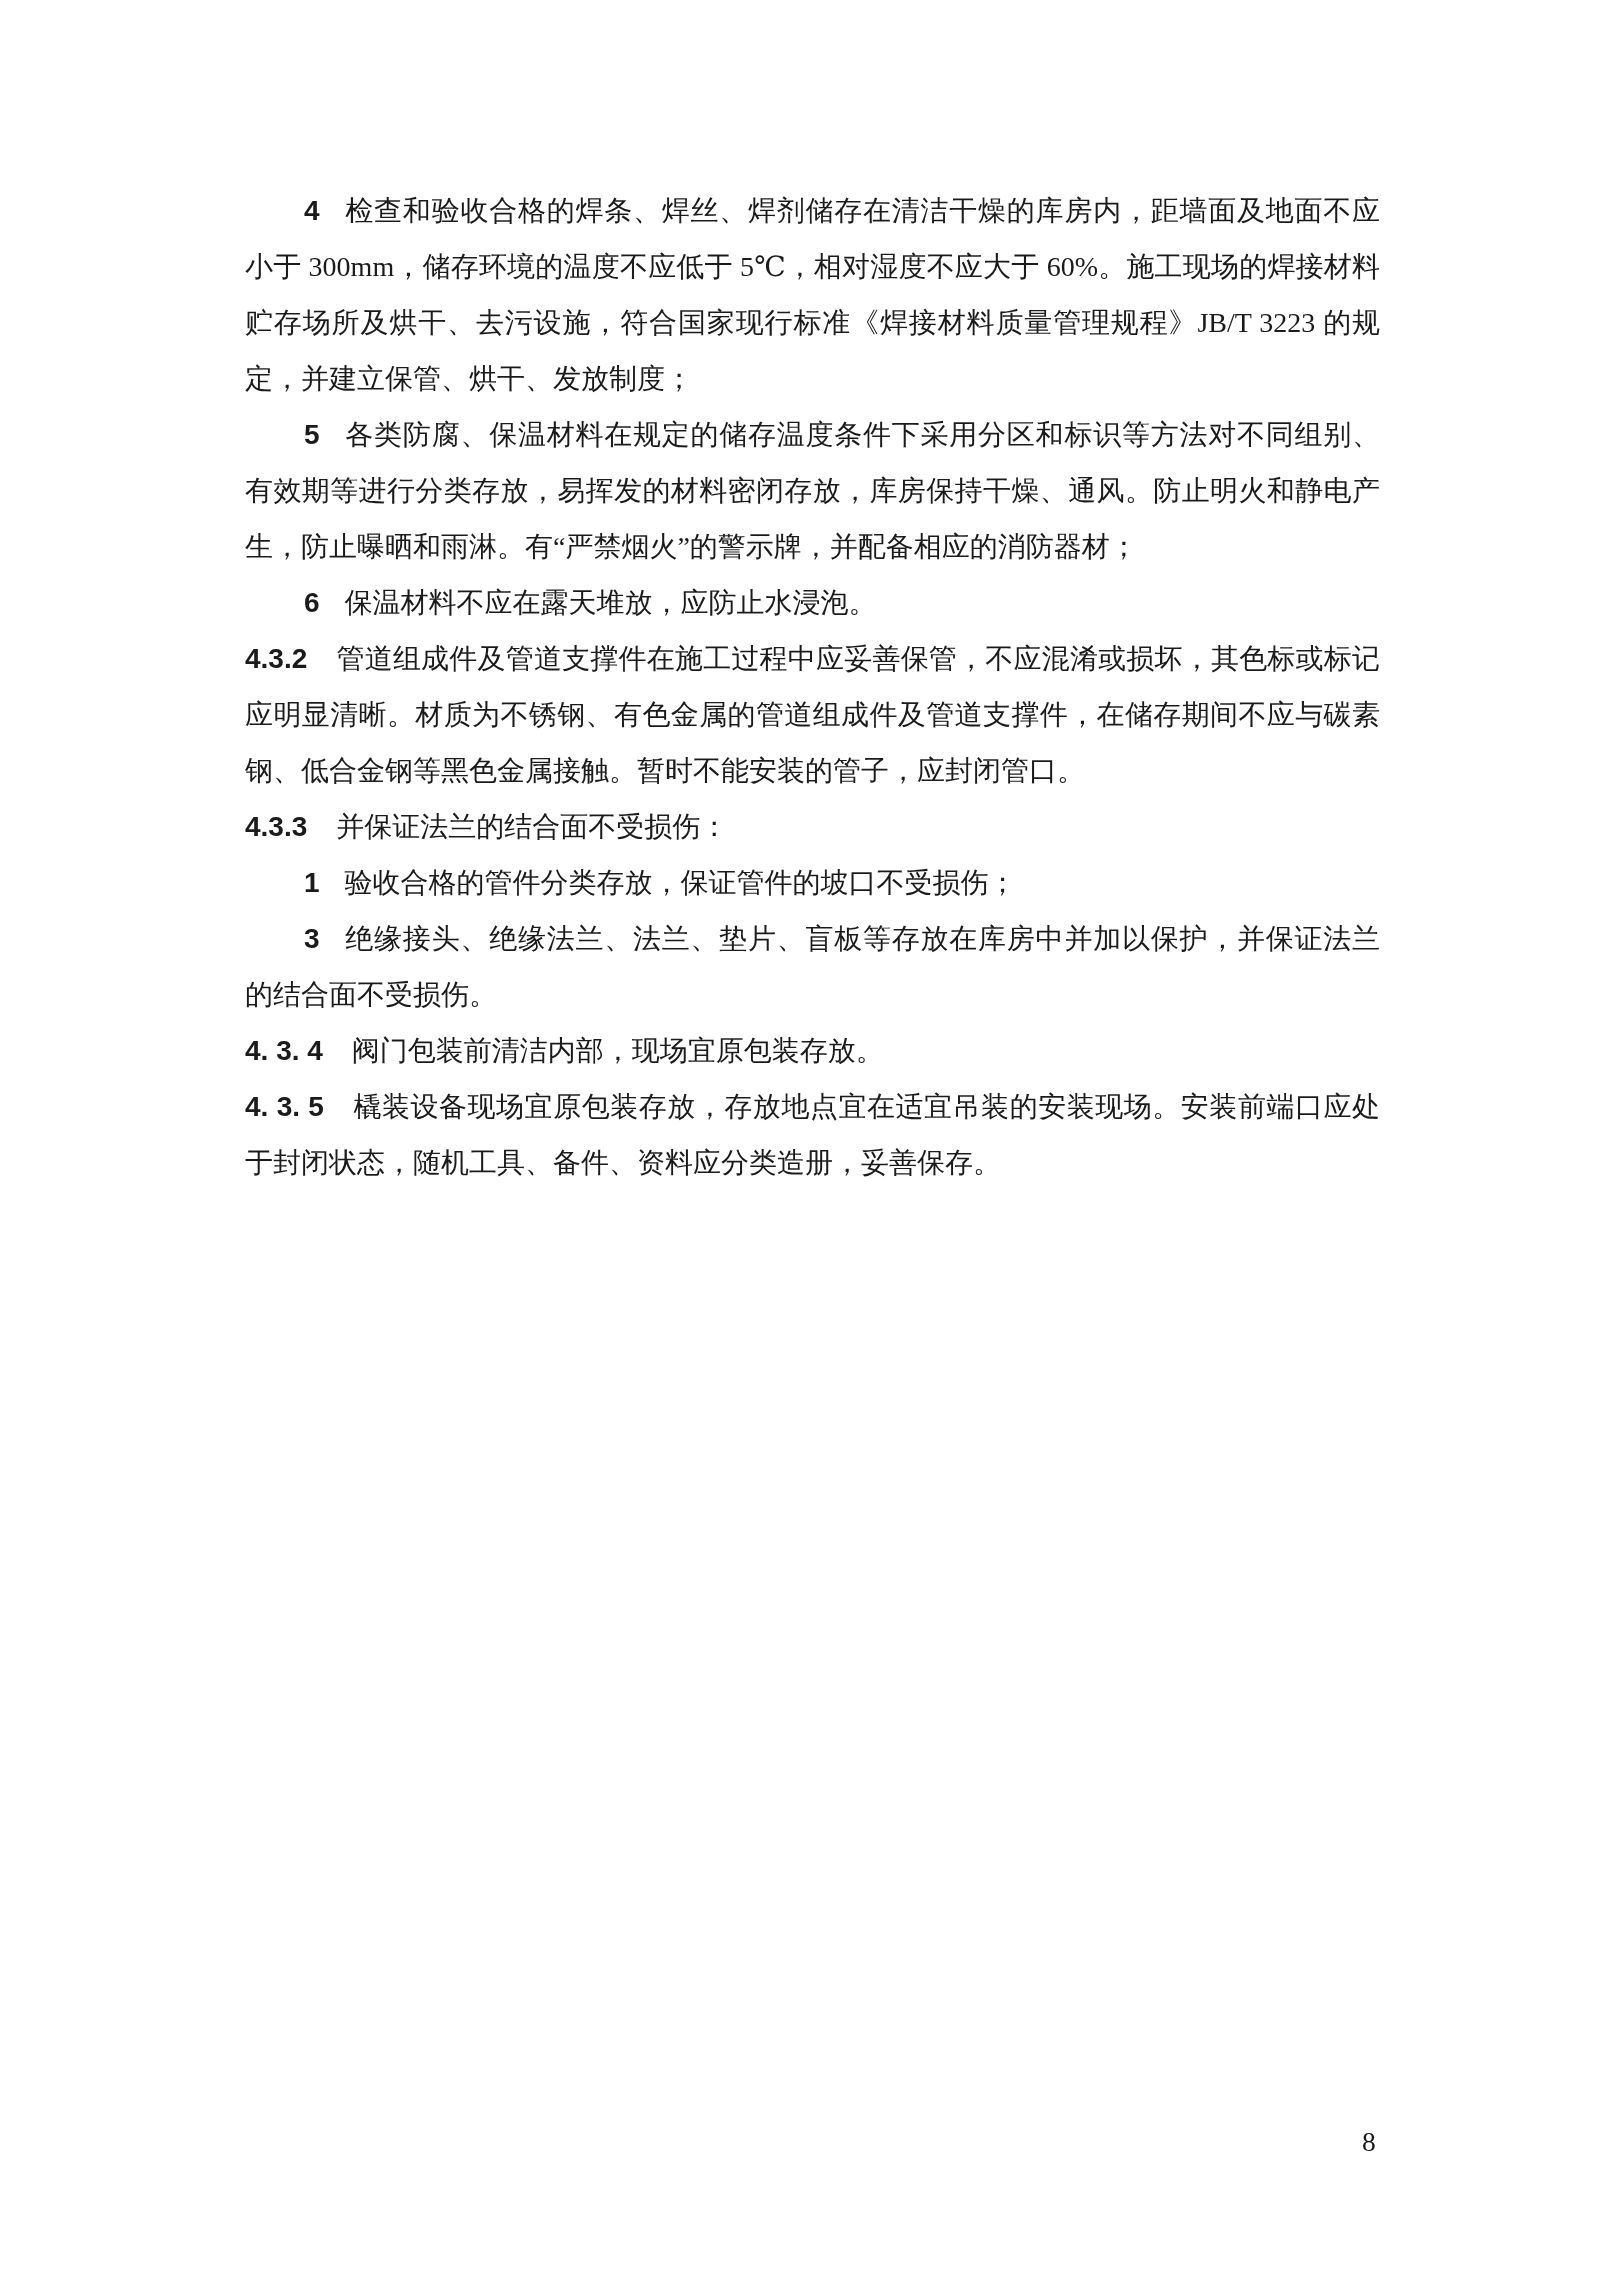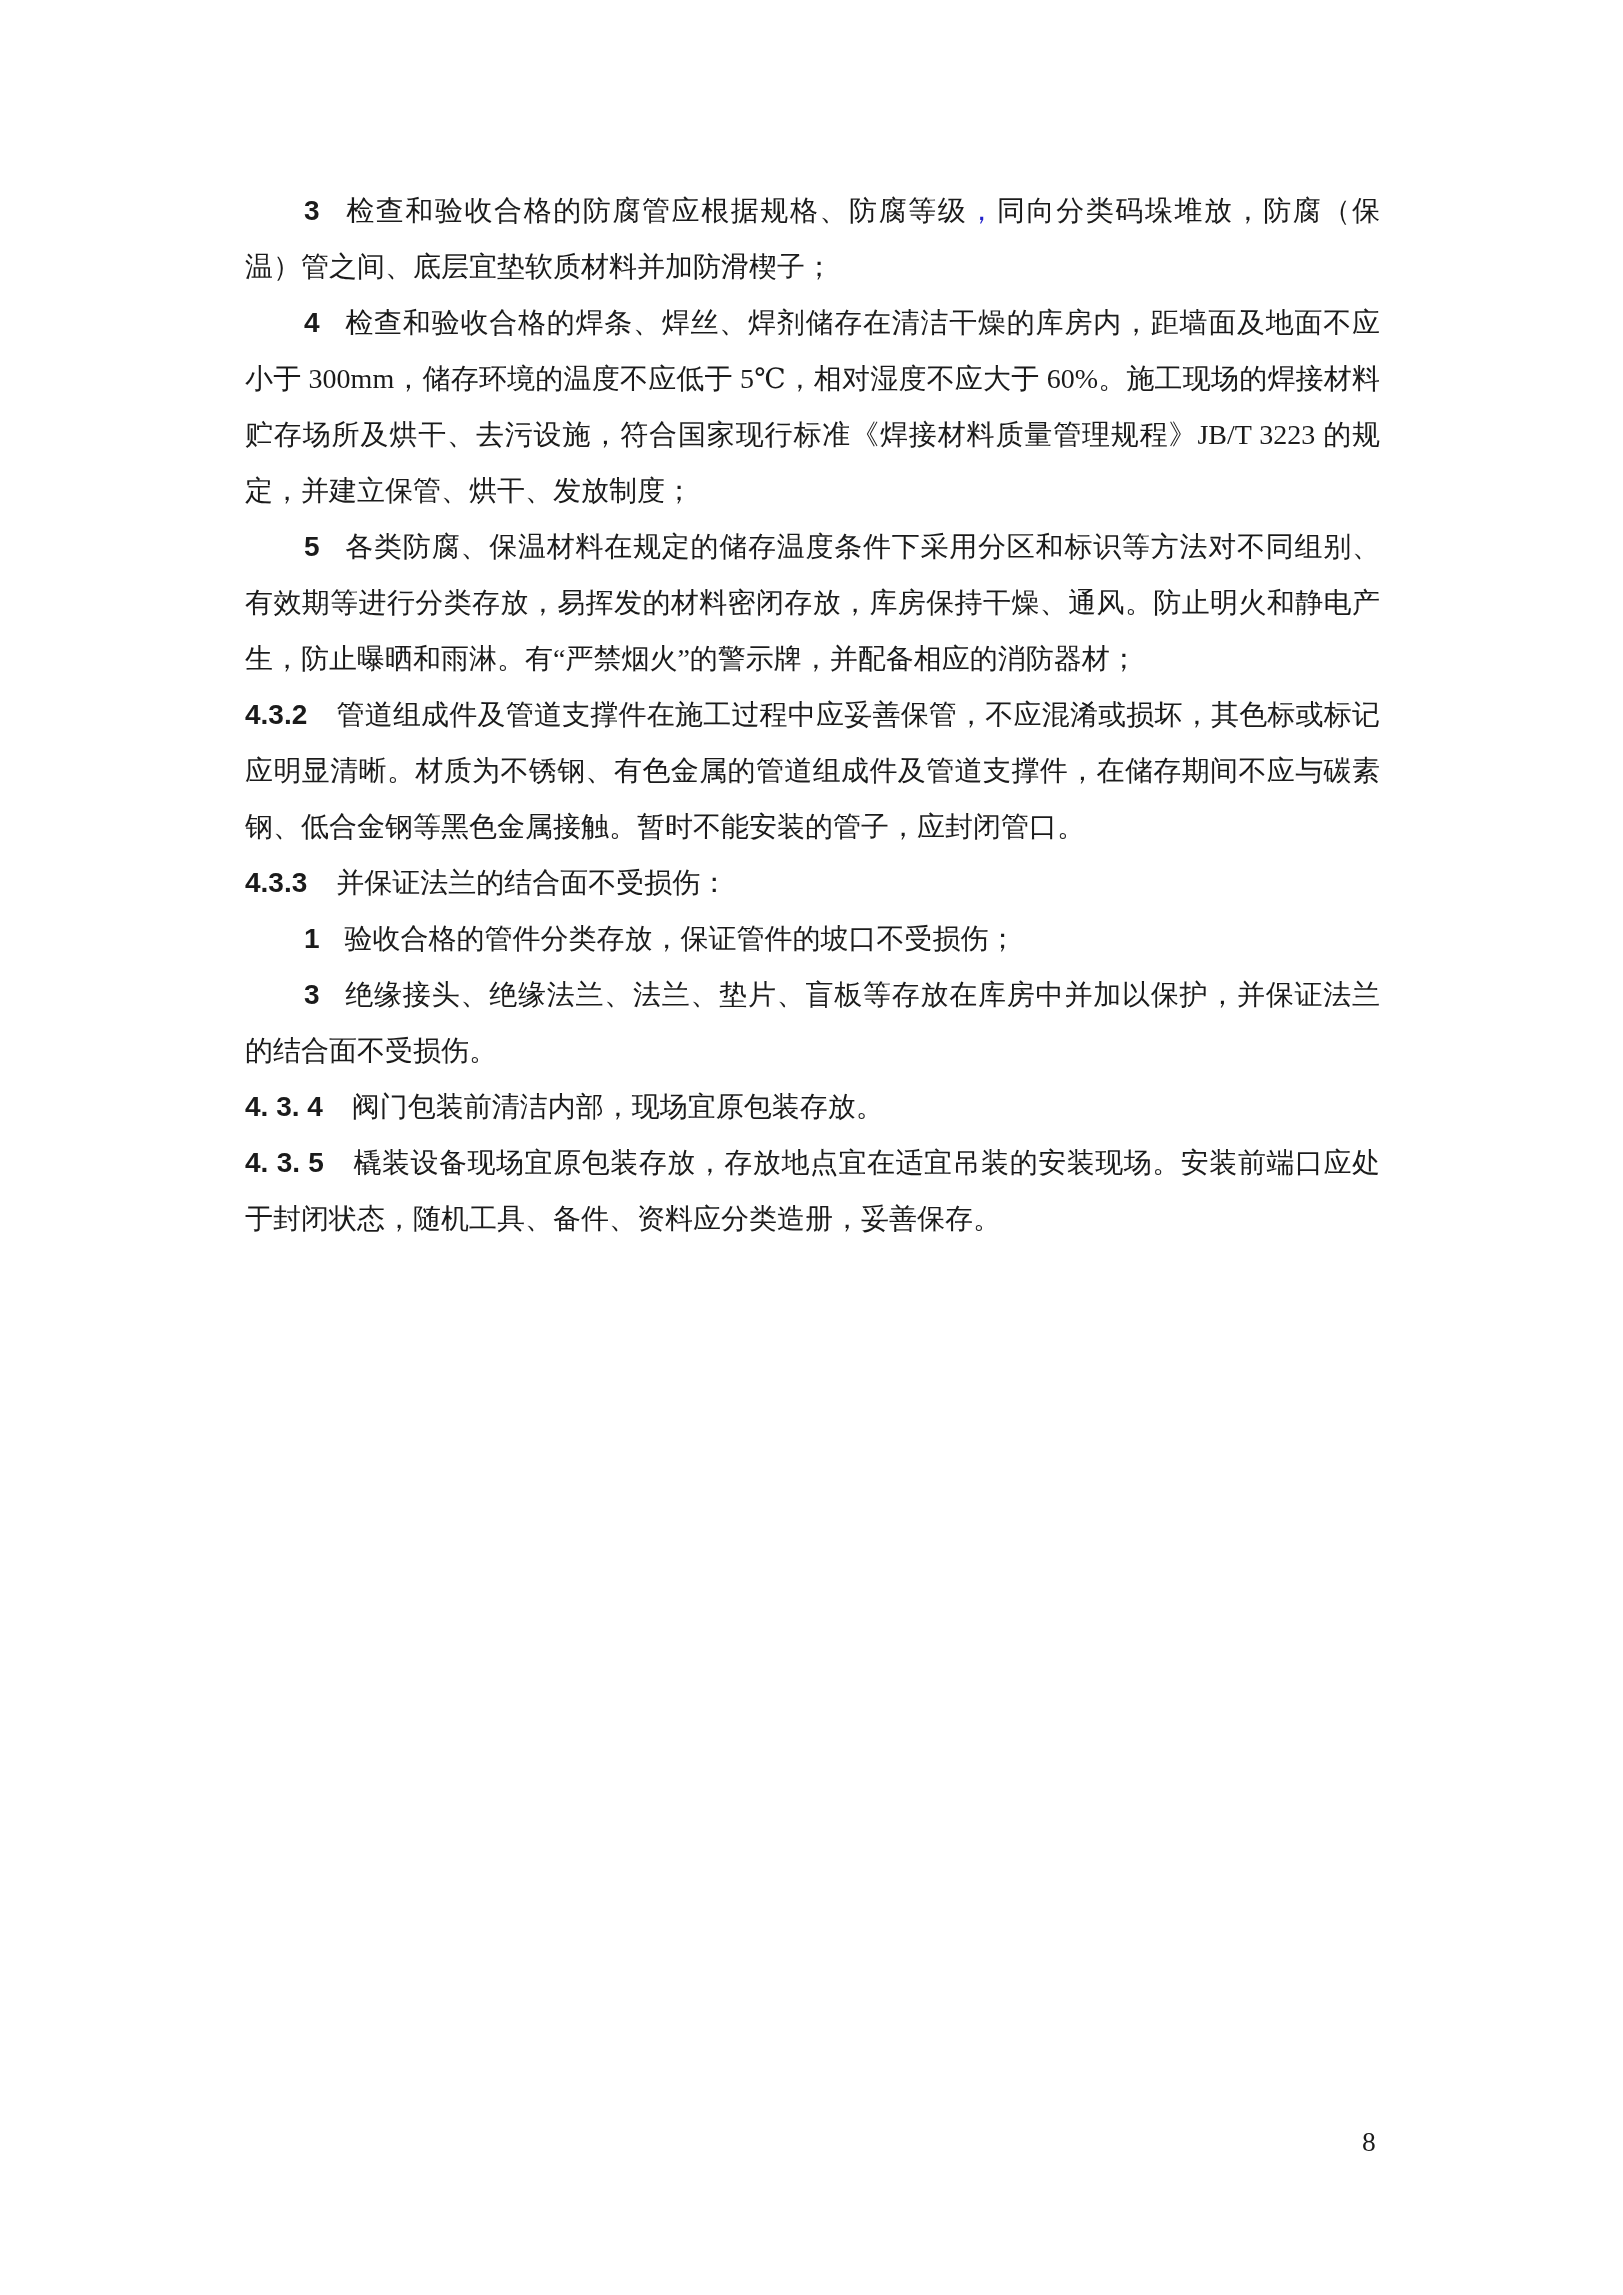--- a/index.html
+++ b/index.html
@@ -43,23 +43,23 @@
     font-size:27.5px;
     line-height:1;
     color:var(--text);
   }
 </style>
 </head>
 <body>
 
 <div class="page">
   <main class="content">
-      <p class="para item"><span class="num">3</span><span>检查和验收合格的防腐管应根据规格、防腐等级</span><span style="color: rgb(35, 35, 204);">，</span><span>同向分类码垛堆放，防腐（保温）管之间、底层宜垫软质材料并加防滑楔子；</span></p>
       <p class="para item"><span class="num">4</span><span>检查和验收合格的焊条、焊丝、焊剂储存在清洁干燥的库房内，距墙面及地面不应小于 300mm，储存环境的温度不应低于 5℃，相对湿度不应大于 60%。施工现场的焊接材料贮存场所及烘干、去污设施，符合国家现行标准《焊接材料质量管理规程》JB/T 3223 的规定，并建立保管、烘干、发放制度；</span></p>
       <p class="para item"><span class="num">5</span><span>各类防腐、保温材料在规定的储存温度条件下采用分区和标识等方法对不同组别、有效期等进行分类存放，易挥发的材料密闭存放，库房保持干燥、通风。防止明火和静电产生，防止曝晒和雨淋。有“严禁烟火”的警示牌，并配备相应的消防器材；</span></p>
+      <p class="para item"><span class="num">6</span><span>保温材料不应在露天堆放，应防止水浸泡。</span></p>
       <p class="para section"><span class="num">4.3.2</span><span>管道组成件及管道支撑件在施工过程中应妥善保管，不应混淆或损坏，其色标或标记应明显清晰。材质为不锈钢、有色金属的管道组成件及管道支撑件，在储存期间不应与碳素钢、低合金钢等黑色金属接触。暂时不能安装的管子，应封闭管口。</span></p>
       <p class="para section"><span class="num">4.3.3</span><span>并保证法兰的结合面不受损伤：</span></p>
       <p class="para item"><span class="num">1</span><span>验收合格的管件分类存放，保证管件的坡口不受损伤；</span></p>
       <p class="para item"><span class="num">3</span><span>绝缘接头、绝缘法兰、法兰、垫片、盲板等存放在库房中并加以保护，并保证法兰的结合面不受损伤。</span></p>
       <p class="para section"><span class="num">4. 3. 4</span><span>阀门包装前清洁内部，现场宜原包装存放。</span></p>
       <p class="para section"><span class="num">4. 3. 5</span><span>橇装设备现场宜原包装存放，存放地点宜在适宜吊装的安装现场。安装前端口应处于封闭状态，随机工具、备件、资料应分类造册，妥善保存。</span></p>
     </main>
   <div class="page-number">8</div>
 </div>
 

